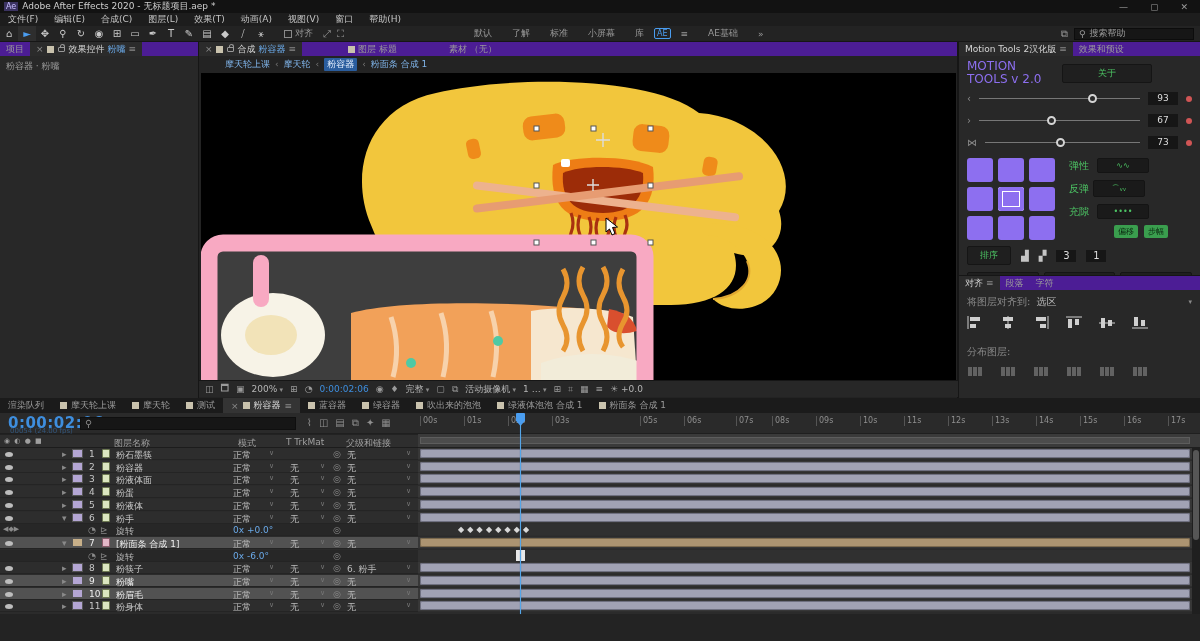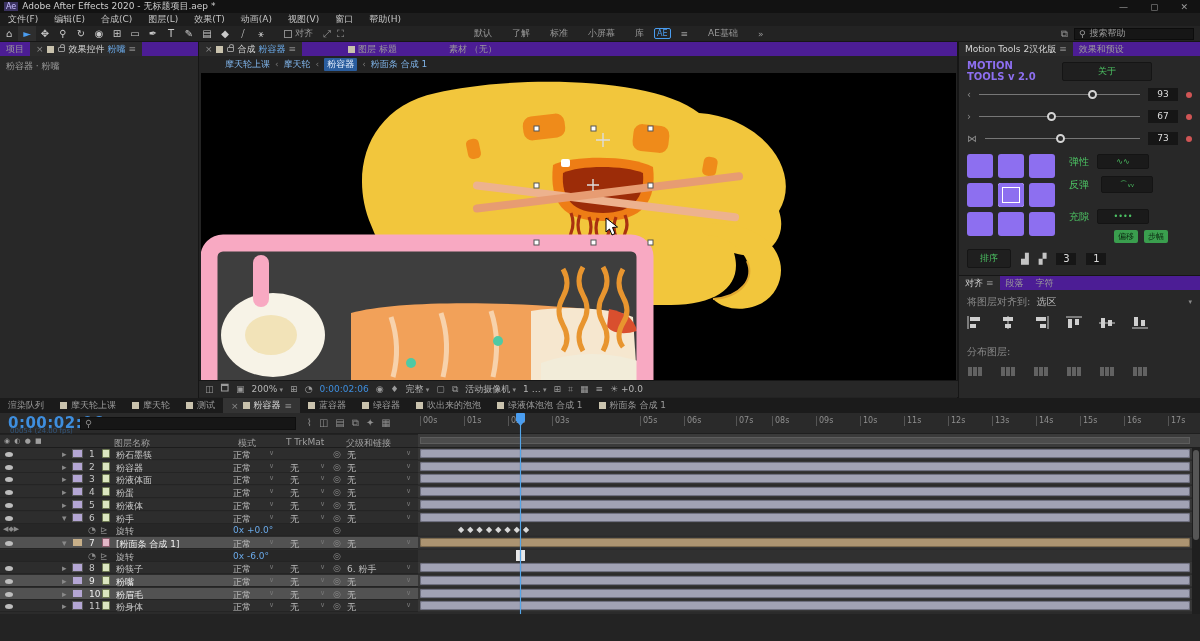--- a/index.html
+++ b/index.html
@@ -308,21 +308,21 @@
       <span class="ptab active">
         <span>Motion Tools 2汉化版</span>
         <span class="menuicn">≡</span>
       </span>
       <span class="ptab">
           <span>效果和预设</span>
         </span>
     </div>
     <div style="padding:4px 8px 0 8px">
       <div class="row-flex" style="justify-content:space-between">
-        <div style="color:#8d6ff0;font-size:10px;font-weight:bold;line-height:1.1">
+        <div style="color:#8d6ff0;font-size:12px;font-weight:normal;line-height:1.1">
           <div>MOTION</div>
             <div>TOOLS v 2.0</div>
         </div>
         <span class="mt-btn" style="width:90px;margin-right:40px">关于</span>
       </div>
       <div id="mtsliders" style="margin-top:6px">
           <div class="row-flex" style="gap: 8px; margin-bottom: 9px;">
             <span class="dim">‹</span>
             <div class="mt-slider-track">
               <div class="mt-knob" style="left: 68%;"></div>
@@ -357,21 +357,21 @@
             <div class="gridsq"></div>
             <div class="gridsq"></div>
             <div class="gridsq"></div>
             <div class="gridsq"></div>
           </div>
         <div style="margin-left:14px;flex:1">
           <div class="row-flex" style="gap:8px;margin-bottom:7px">
             <span class="green">弹性</span>
             <span class="mt-ibox" style="width:52px">∿∿</span>
           </div>
-          <div class="row-flex" style="gap:12px;margin-bottom:16px">
+          <div class="row-flex" style="gap:4px;margin-bottom:7px">
             <span class="green">反弹</span>
             <span class="mt-ibox" style="width:52px">⌒ᵥᵥ</span>
           </div>
           <div class="row-flex" style="gap:8px;margin-bottom:6px">
             <span class="green">充隙</span>
             <span class="mt-ibox" style="width:52px">••••</span>
           </div>
           <div class="row-flex" style="gap:6px;justify-content:flex-end;padding-right:24px">
             <span class="mt-small">偏移</span>
             <span class="mt-small">步幅</span>

